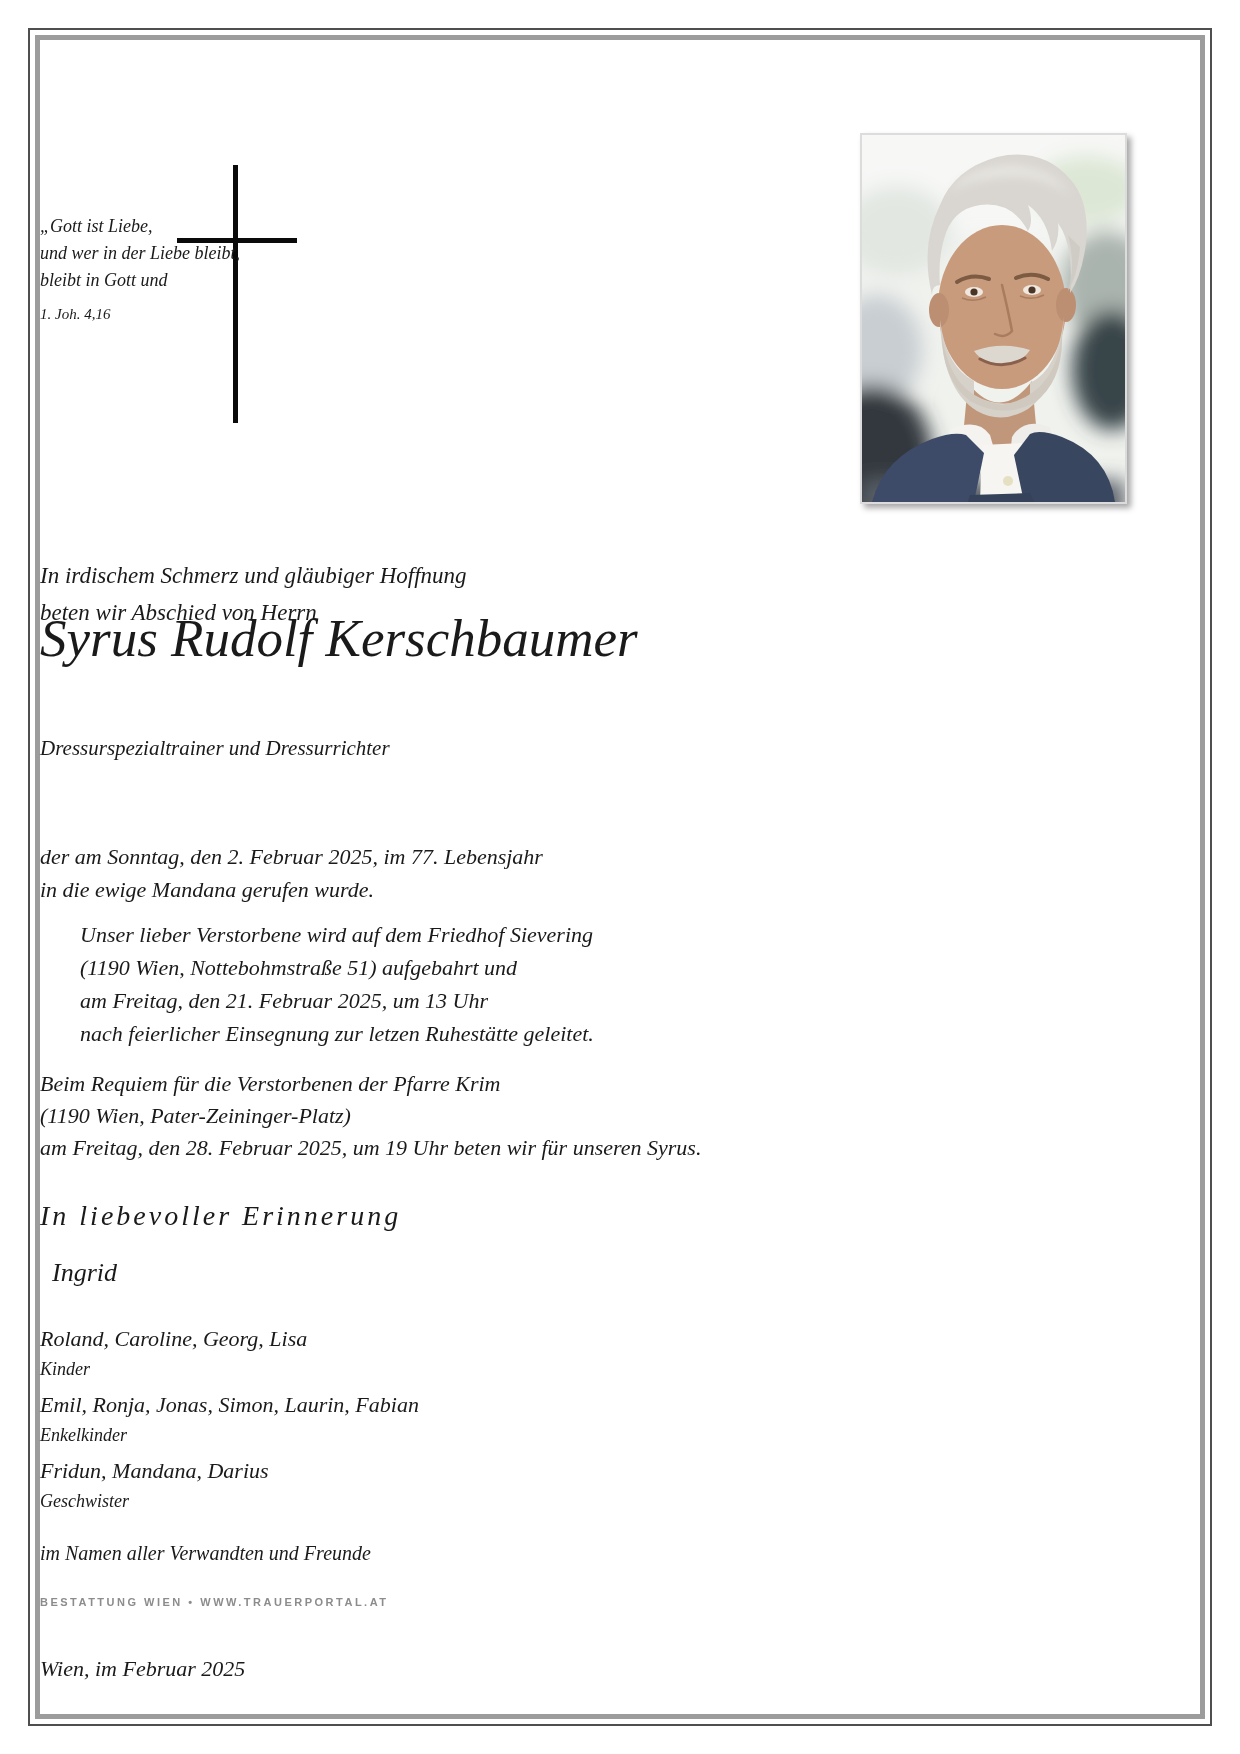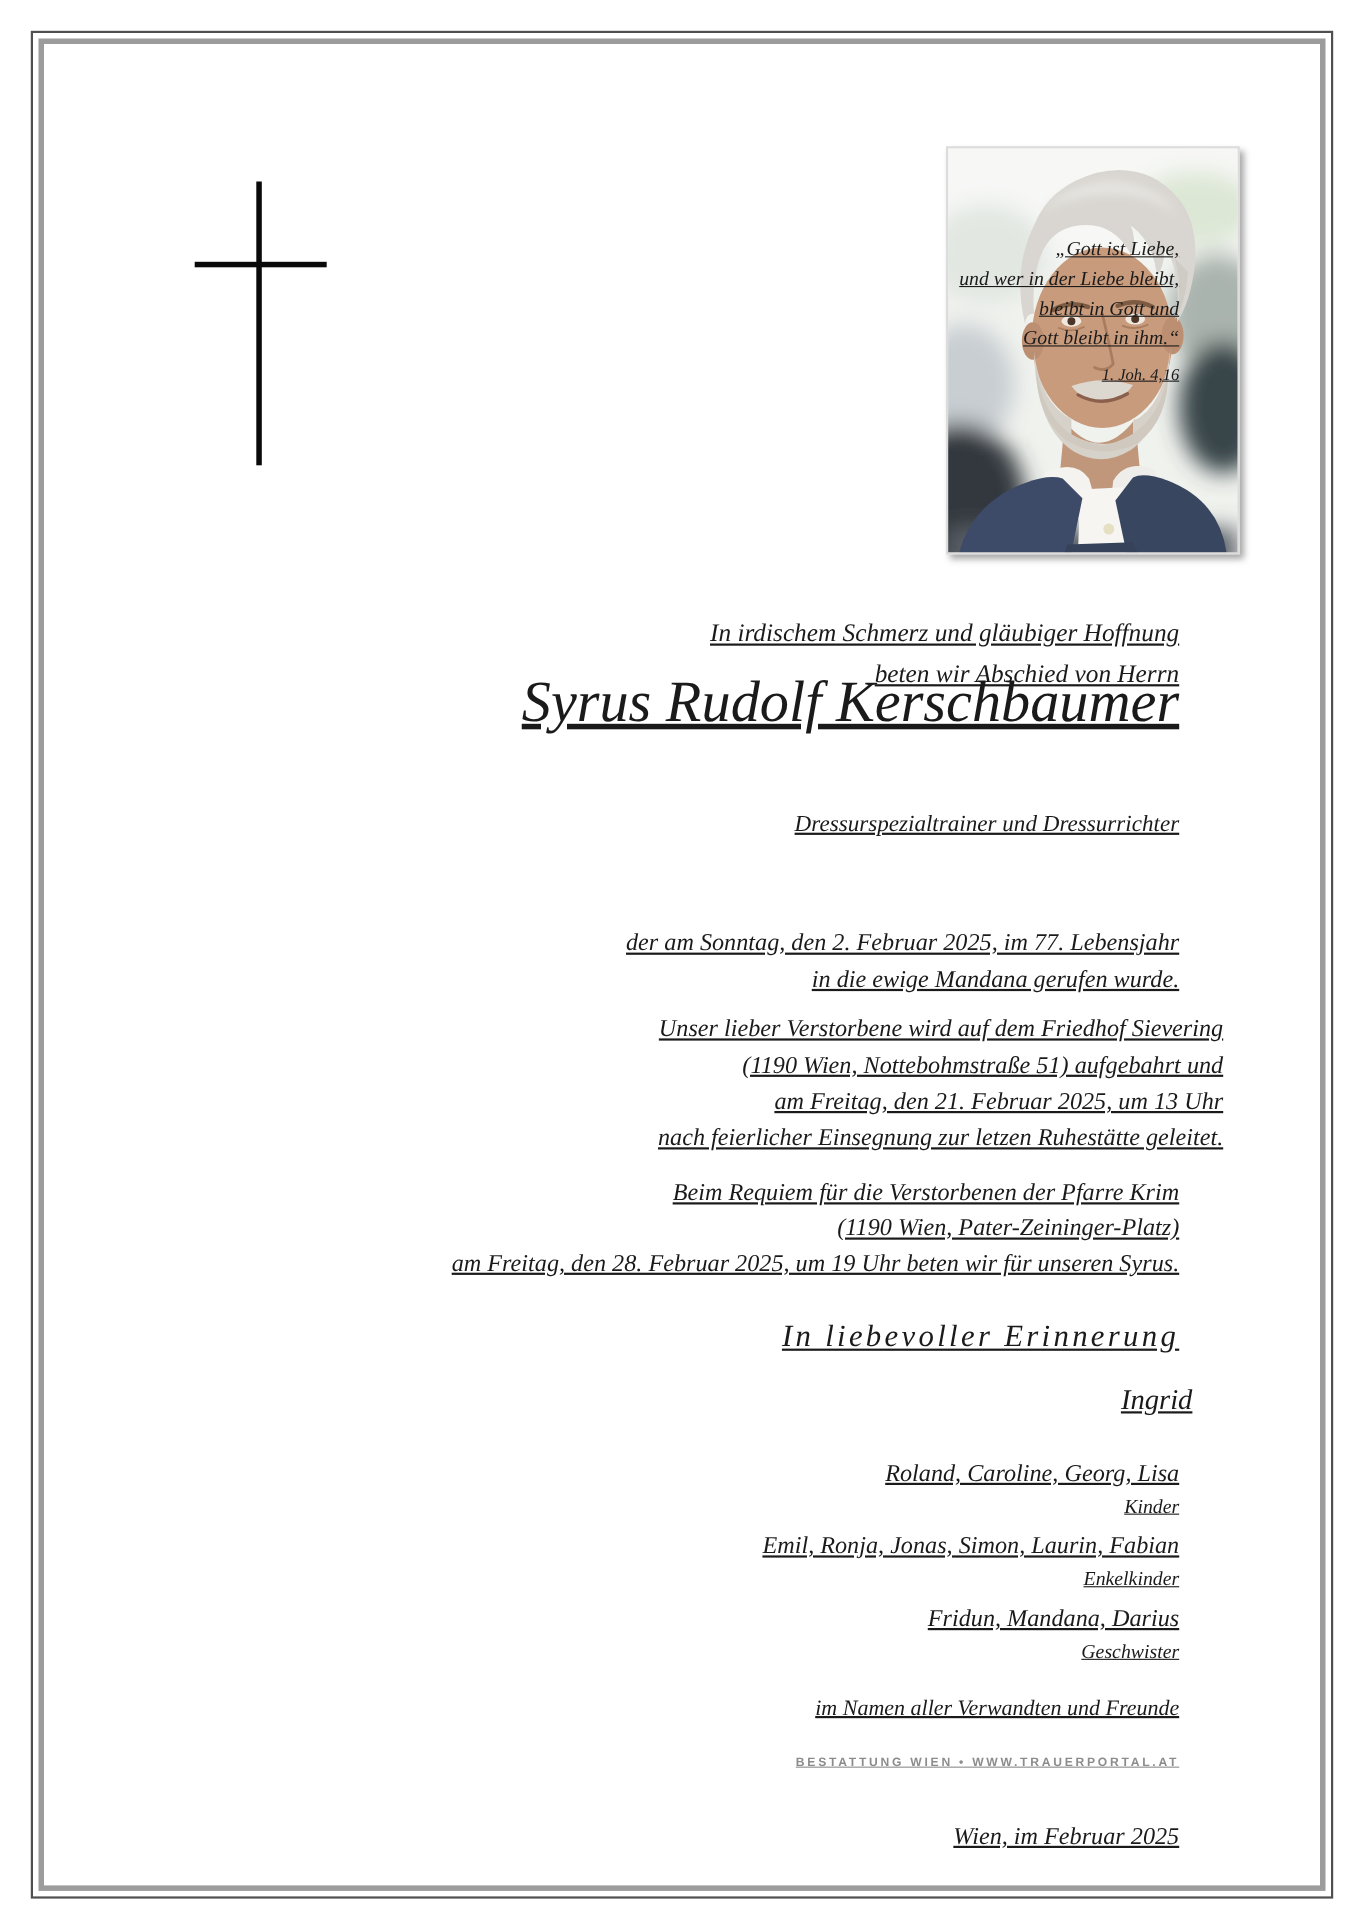--- a/index.html
+++ b/index.html
@@ -28,21 +28,21 @@
   .photo{
     position:absolute; left:860px; top:133px; width:263px; height:367px;
     border:2px solid #dcdcdc;
     box-shadow:4px 4px 6px rgba(0,0,0,0.35);
     background:#eef0ed;
   }
   .photo svg{display:block;width:100%;height:100%;}
 
   .col{
     position:absolute; left:40px; width:1032px;
-    text-align:right; font-style:italic;text-decoration:underline;
+    text-align:left; font-style:italic;
   }
   .quote{top:213px; font-size:18px; line-height:27px;}
   .quote .cite{font-size:15px; margin-top:7px;}
   .intro{top:557px; font-size:23px; line-height:37px;}
   .name{top:608px; font-size:53px; line-height:60px; font-style:italic;}
   .subtitle{top:736px; font-size:21px;}
   .para-death{top:840px; font-size:22px; line-height:33px;}
   .para-funeral{top:918px; font-size:22px; line-height:33px;padding-left:40px;}
   .para-requiem{top:1068px; font-size:22px; line-height:32px;}
   .remembrance{top:1200px; font-size:28px; letter-spacing:3px;}
@@ -133,21 +133,20 @@
         <path d="M84 58 Q110 30 150 30 Q190 32 208 60 Q180 40 146 42 Q108 44 84 58 Z" fill="#e6e4e0" filter="url(#b2)"></path>
         <path d="M206 100 Q214 130 206 156 Q216 140 218 112 Z" fill="#cfccc6"></path>
       </g>
     </svg>
   </div>
 
   <div class="col quote">
     <div>„Gott ist Liebe,</div>
     <div>und wer in der Liebe bleibt,</div>
     <div>bleibt in Gott und</div>
-    <div>Gott bleibt in ihm.“</div>
     <div class="cite">1. Joh. 4,16</div>
   </div>
 
   <div class="col intro">
     <div>In irdischem Schmerz und gläubiger Hoffnung</div>
     <div>beten wir Abschied von Herrn</div>
   </div>
 
   <div class="col name">Syrus Rudolf Kerschbaumer</div>
   <div class="col subtitle">Dressurspezialtrainer und Dressurrichter</div>

